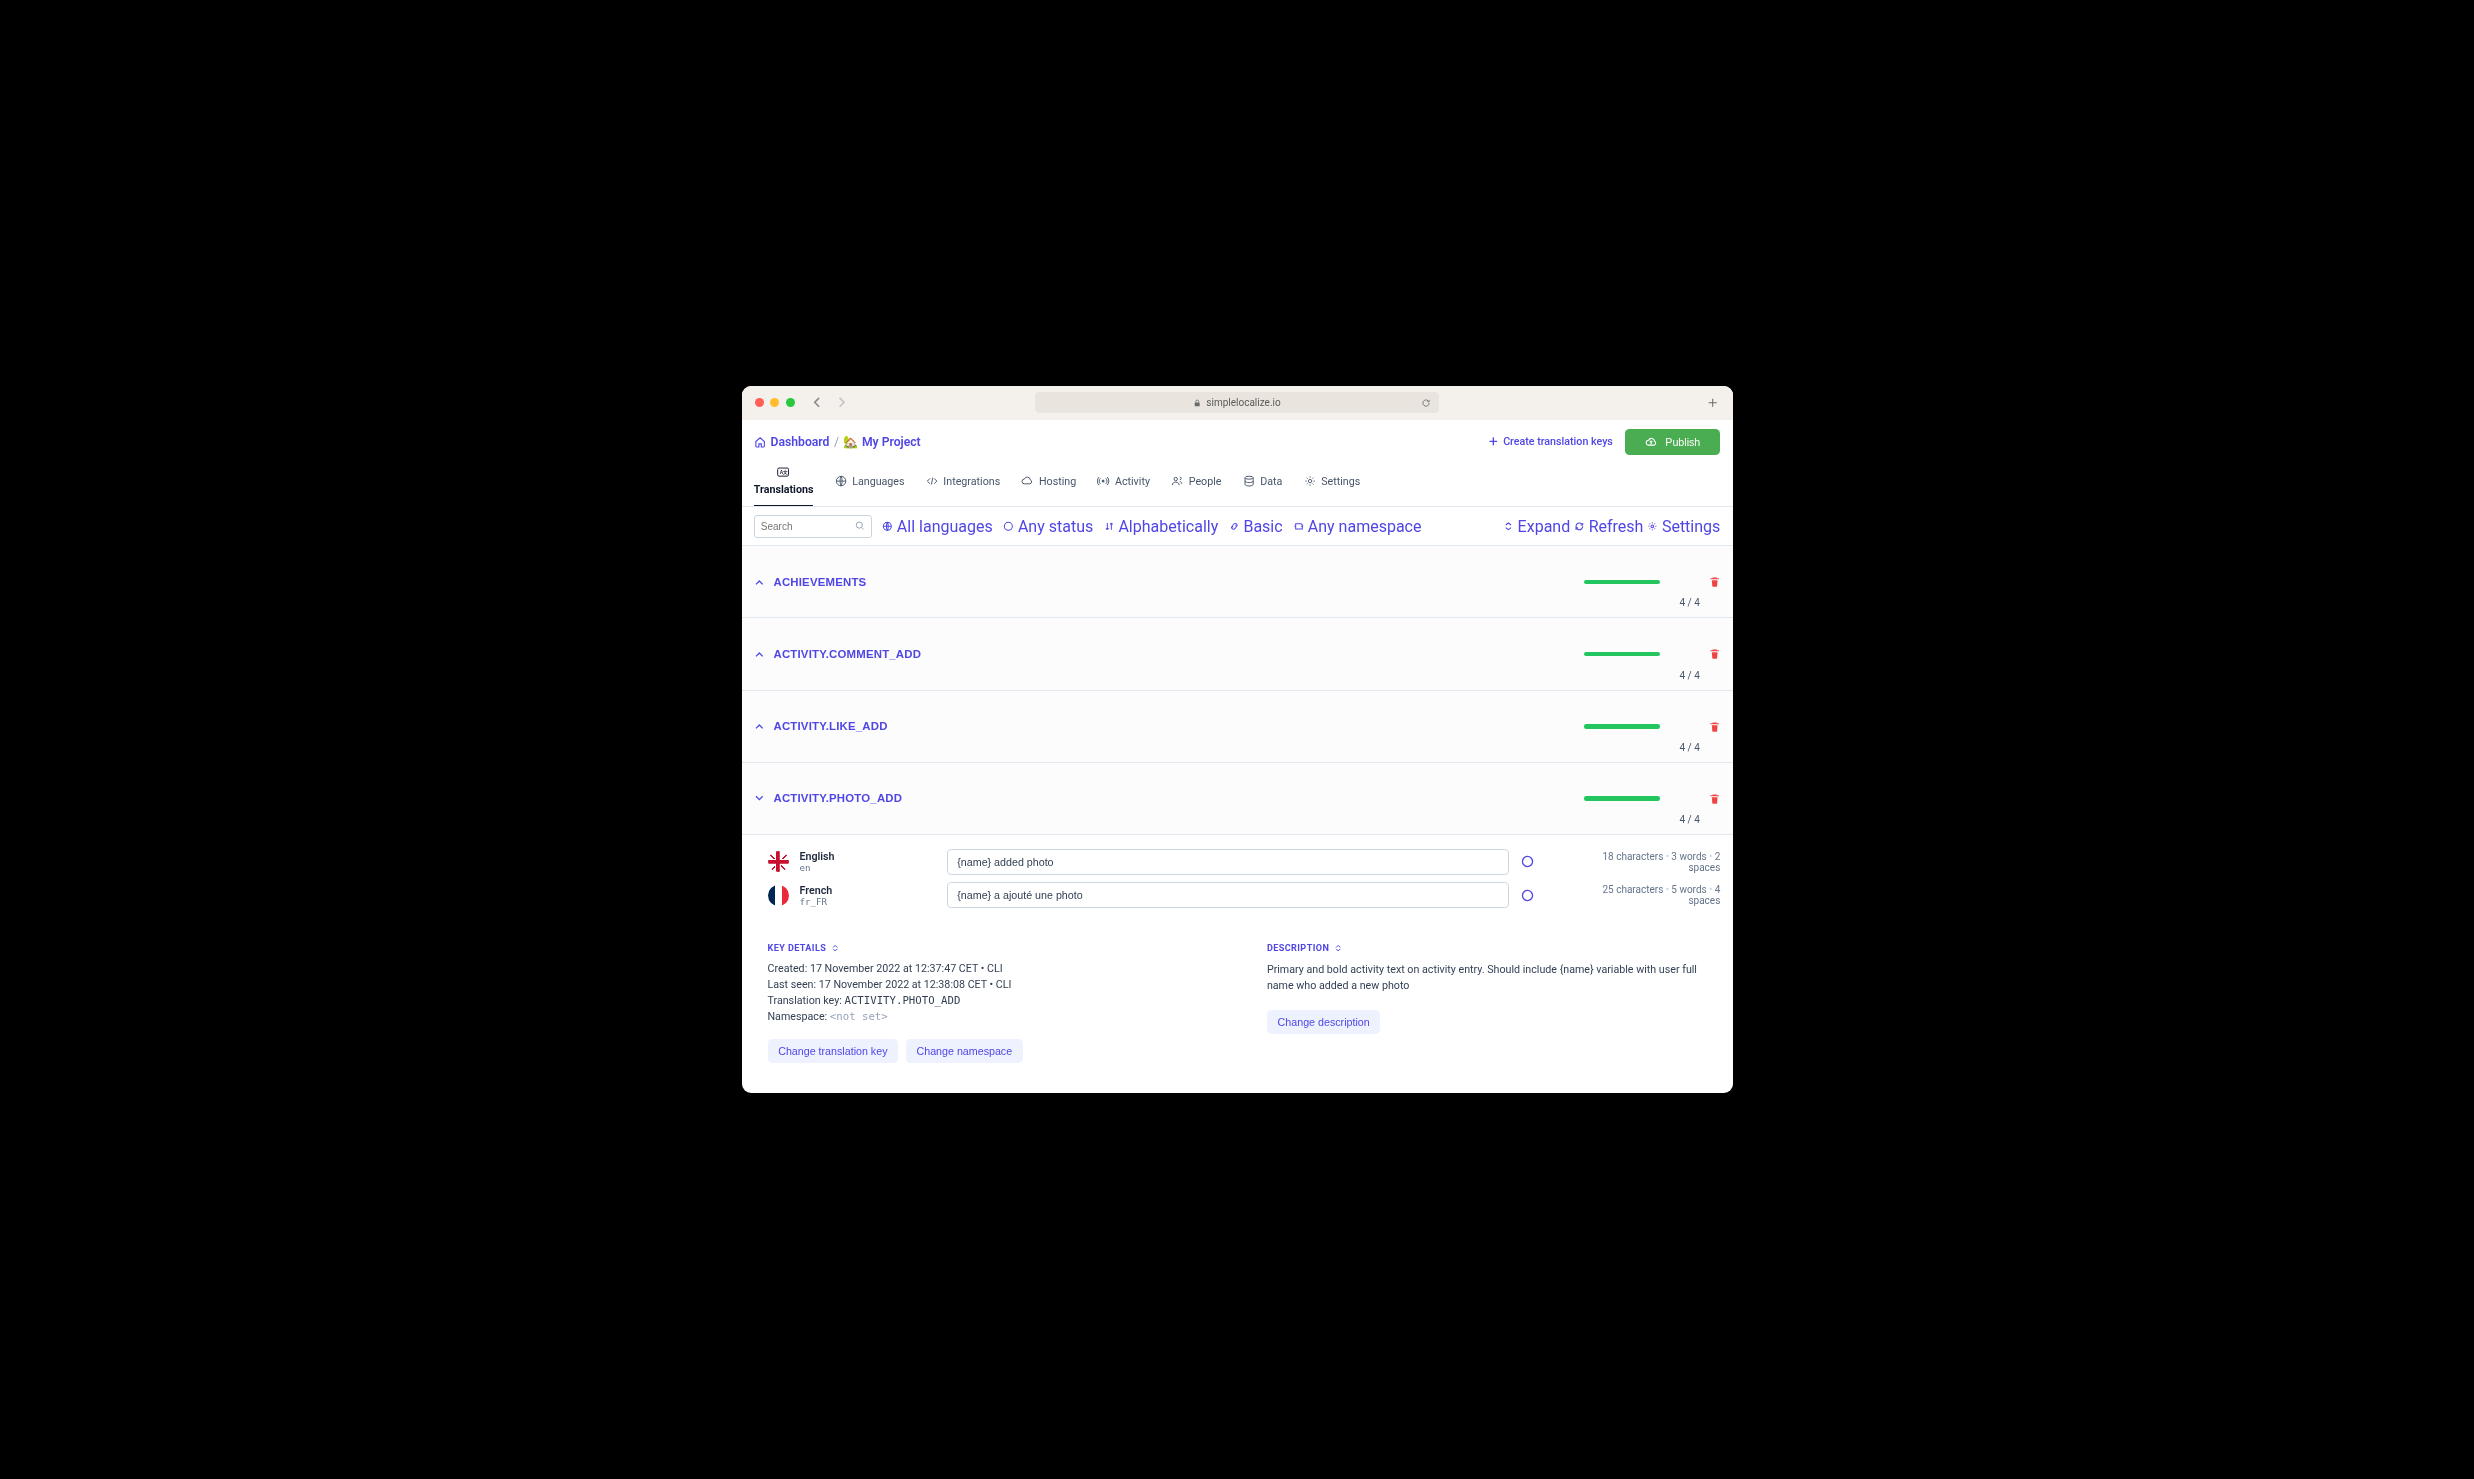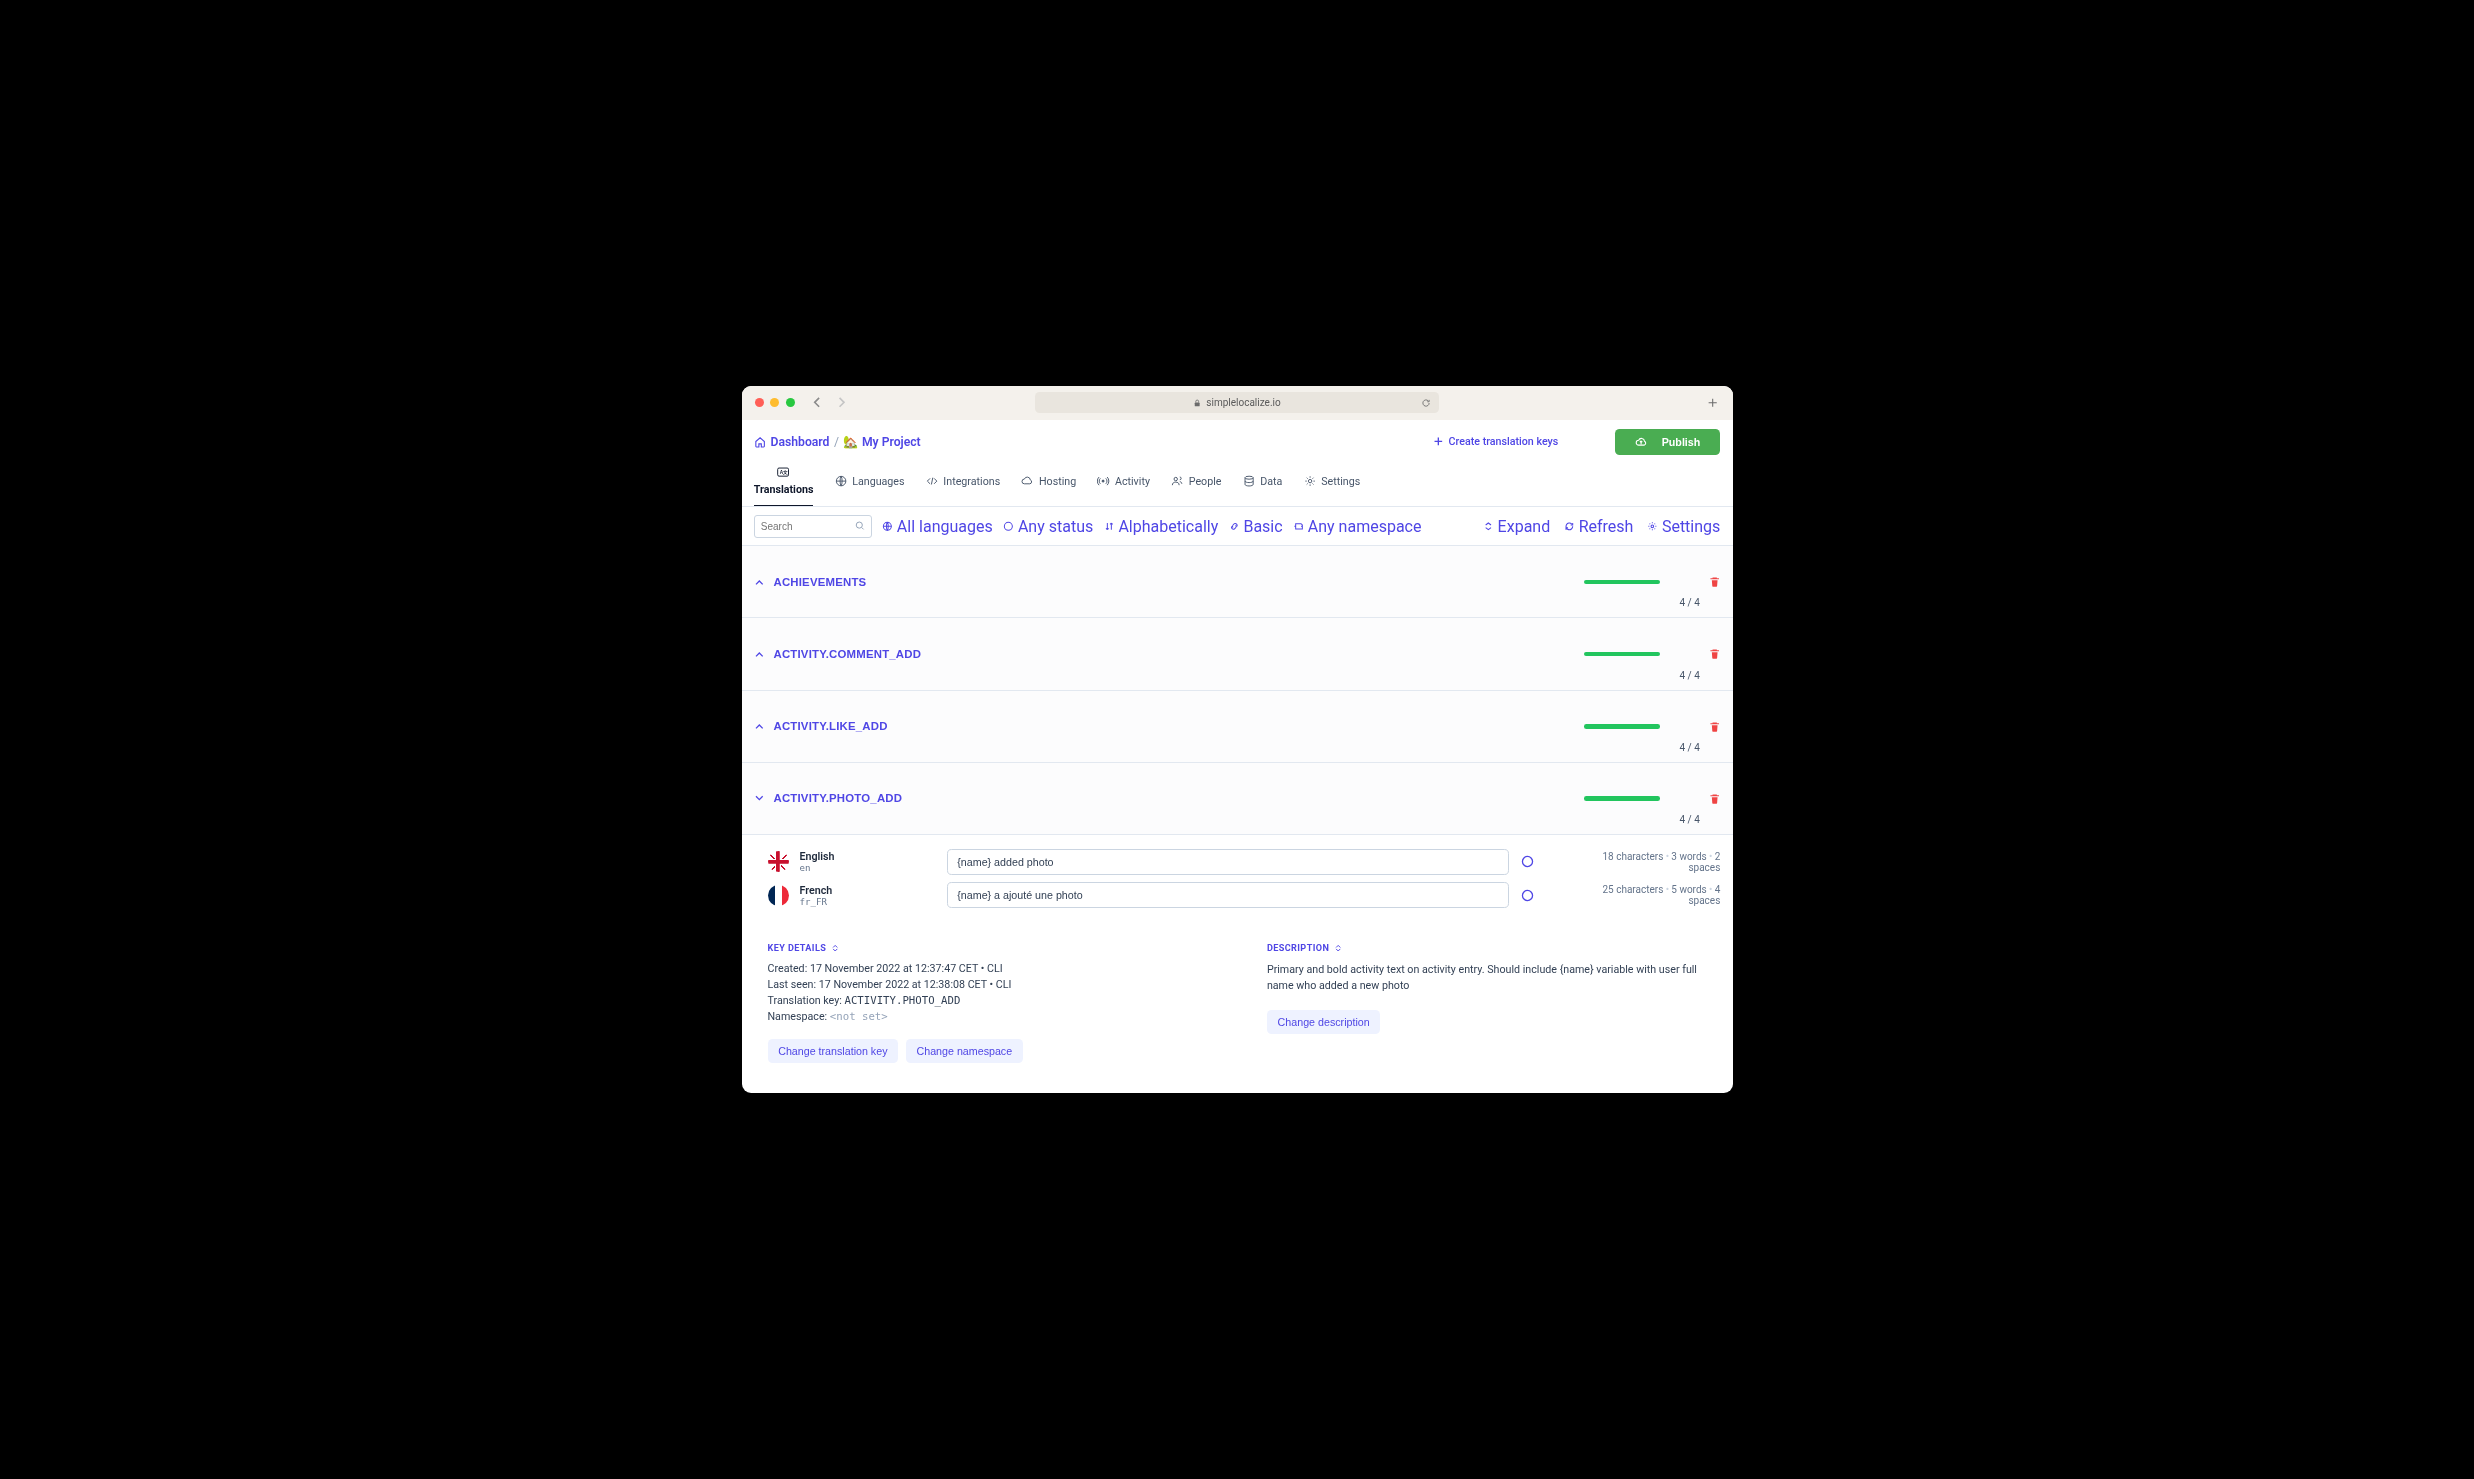--- a/index.html
+++ b/index.html
@@ -54,43 +54,43 @@
     padding: 9.1px 12.2px 0 12.2px;
   }
   .breadcrumb { display: flex; align-items: center; gap: 4.6px; font-size: 12.2px; font-weight: 600; }
   .breadcrumb .dash { color: #4f46e5; display: flex; align-items: center; gap: 4.6px; }
   .breadcrumb .sep { color: #94a3b8; font-weight: 400; }
   .breadcrumb .proj { color: #4f46e5; }
   .actions { display: flex; align-items: center; gap: 12.2px; }
   .link-btn { color: #4f46e5; font-weight: 500; display: flex; align-items: center; gap: 4.6px; cursor: pointer; }
   .publish-btn {
     background: #4aad52; color: #fff; border: none;
-    padding: 6.9px 20px; border-radius: 4.6px; font-weight: 700;
-    display: flex; align-items: center; gap: 15px; cursor: pointer; font-size: 10.7px; margin-left: 44px;
+    padding: 6.9px 20px; border-radius: 4.6px; font-weight: 400;
+    display: flex; align-items: center; gap: 8px; cursor: pointer; font-size: 10.7px;
   }
 
   .tabs {
     display: flex; gap: 21.3px; padding: 10.7px 12.2px 0 12.2px;
     border-bottom: 0.8px solid #e2e8f0;
   }
   .tab { display: flex; align-items: center; gap: 5.3px; padding-bottom: 9.1px; color: #475569; cursor: pointer; font-size: 10.7px; }
   .tab.active { color: #0f172a; font-weight: 700; border-bottom: 1.5px solid #0f172a; flex-direction: column; }
   .tab svg, .tab-icon { width: 12.2px; height: 12.2px; }
 
   .filterbar {
     display: flex; align-items: center; gap: 10.7px;
     padding: 7.6px 12.2px; border-bottom: 0.8px solid #e2e8f0;
   }
   .searchbox {
     width: 118px; height: 23px; border: 0.8px solid #cbd5e1; border-radius: 3px;
     display: flex; align-items: center; padding: 0 6.1px; gap: 4.6px; color: #94a3b8;
   }
   .searchbox input { border: none; outline: none; width: 100%; font-size: 10px; color: #334155; background: transparent; }
   .filter { color: #4f46e5; display: flex; align-items: center; gap: 3.8px; font-size: 16px; cursor: pointer; }
-  .filter-right { margin-left: auto; display: flex; gap: 14px; }
+  .filter-right { margin-left: auto; display: flex; gap: 4px; }
 
   .keylist { padding: 0 0 18.3px 0; }
   .keyrow {
     display: flex; align-items: center; padding: 9.1px 12.2px;
     border-bottom: 0.8px solid #e2e8f0; gap: 9.1px; background: #fcfcfd;
   }
   .keyrow .chev { color: #4f46e5; width: 10.7px; cursor: pointer; }
   .keyrow .keyname {
     color: #4f46e5; font-family: Liberation Sans, sans-serif;
     font-weight: 700; font-size: 11.4px; letter-spacing: 0.2px; cursor: pointer;

